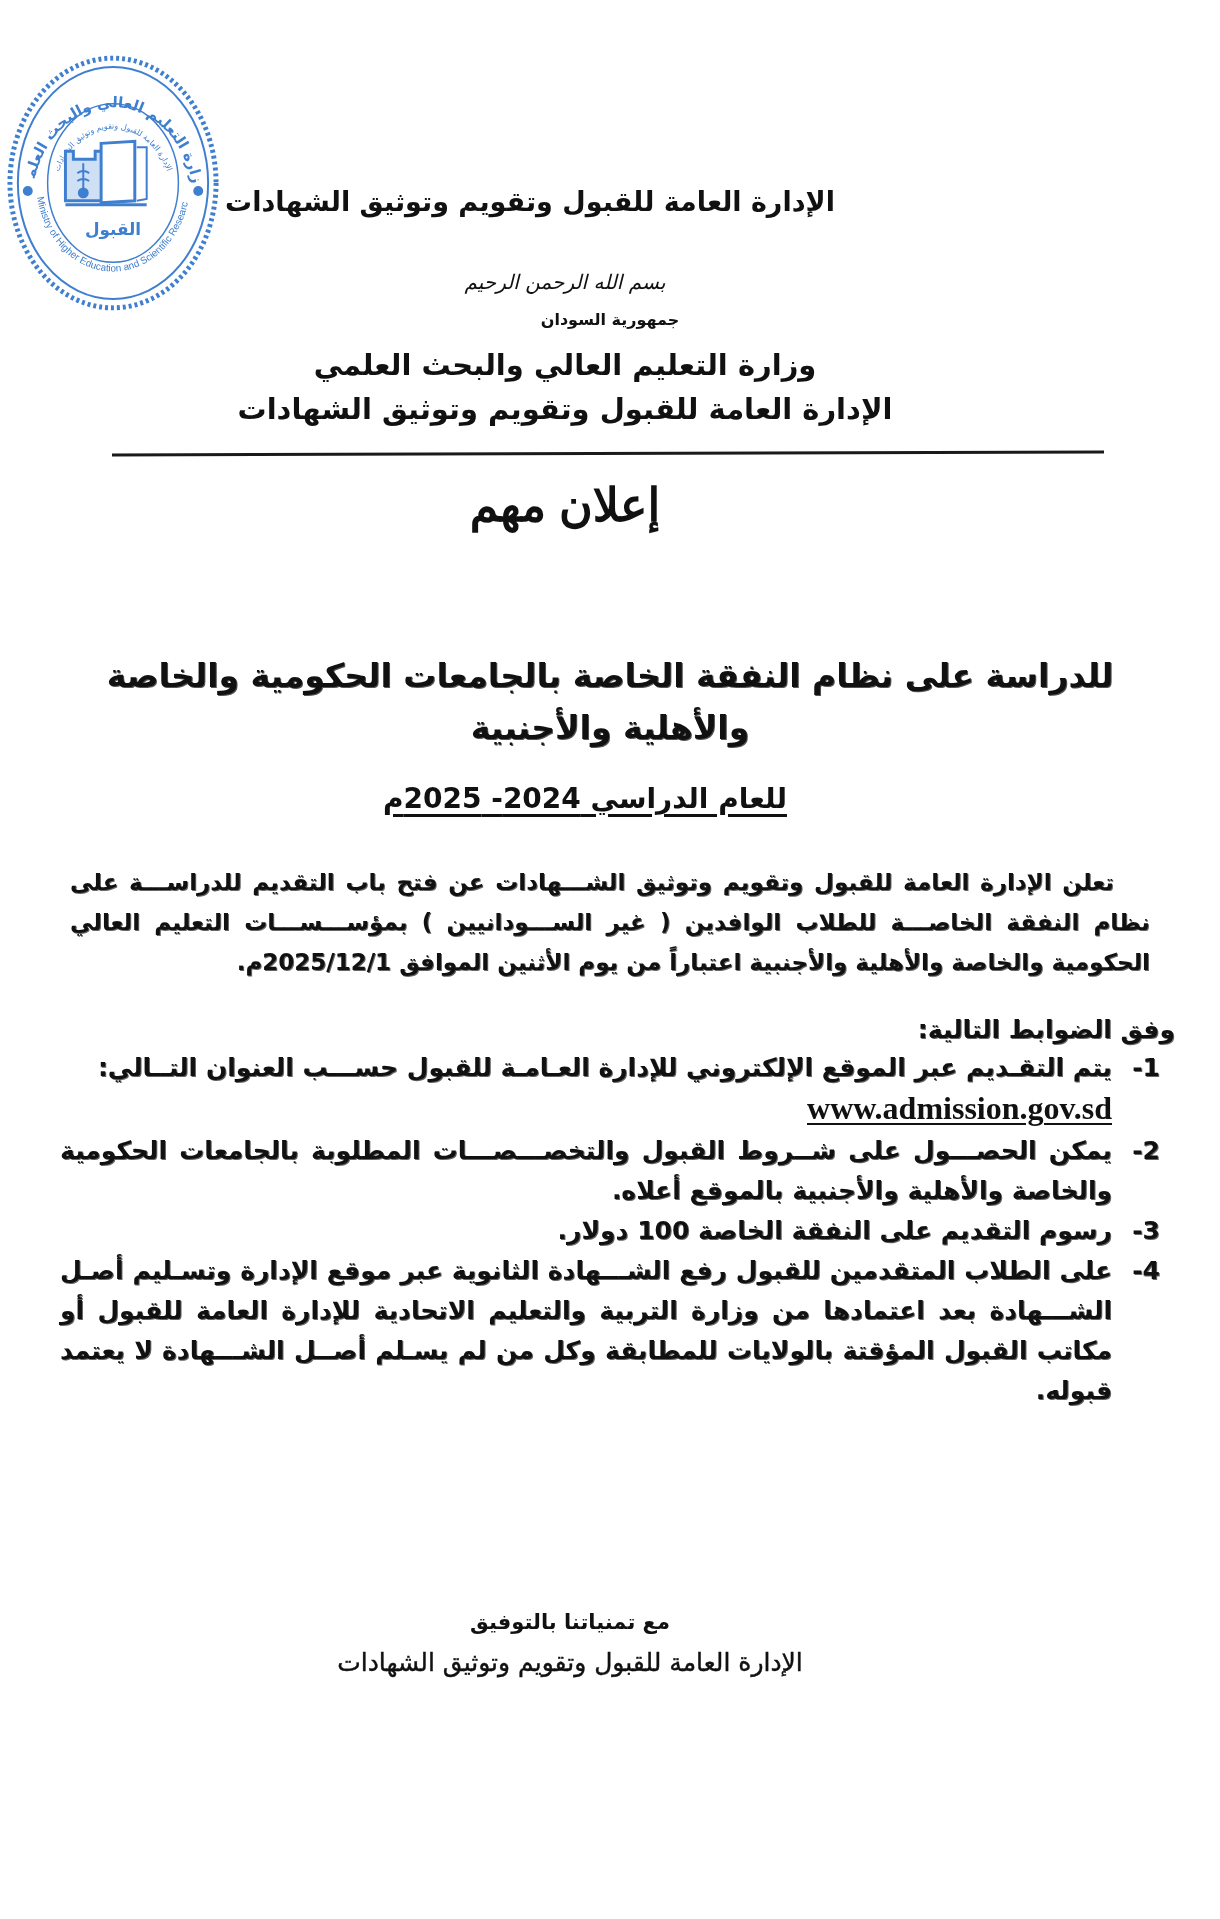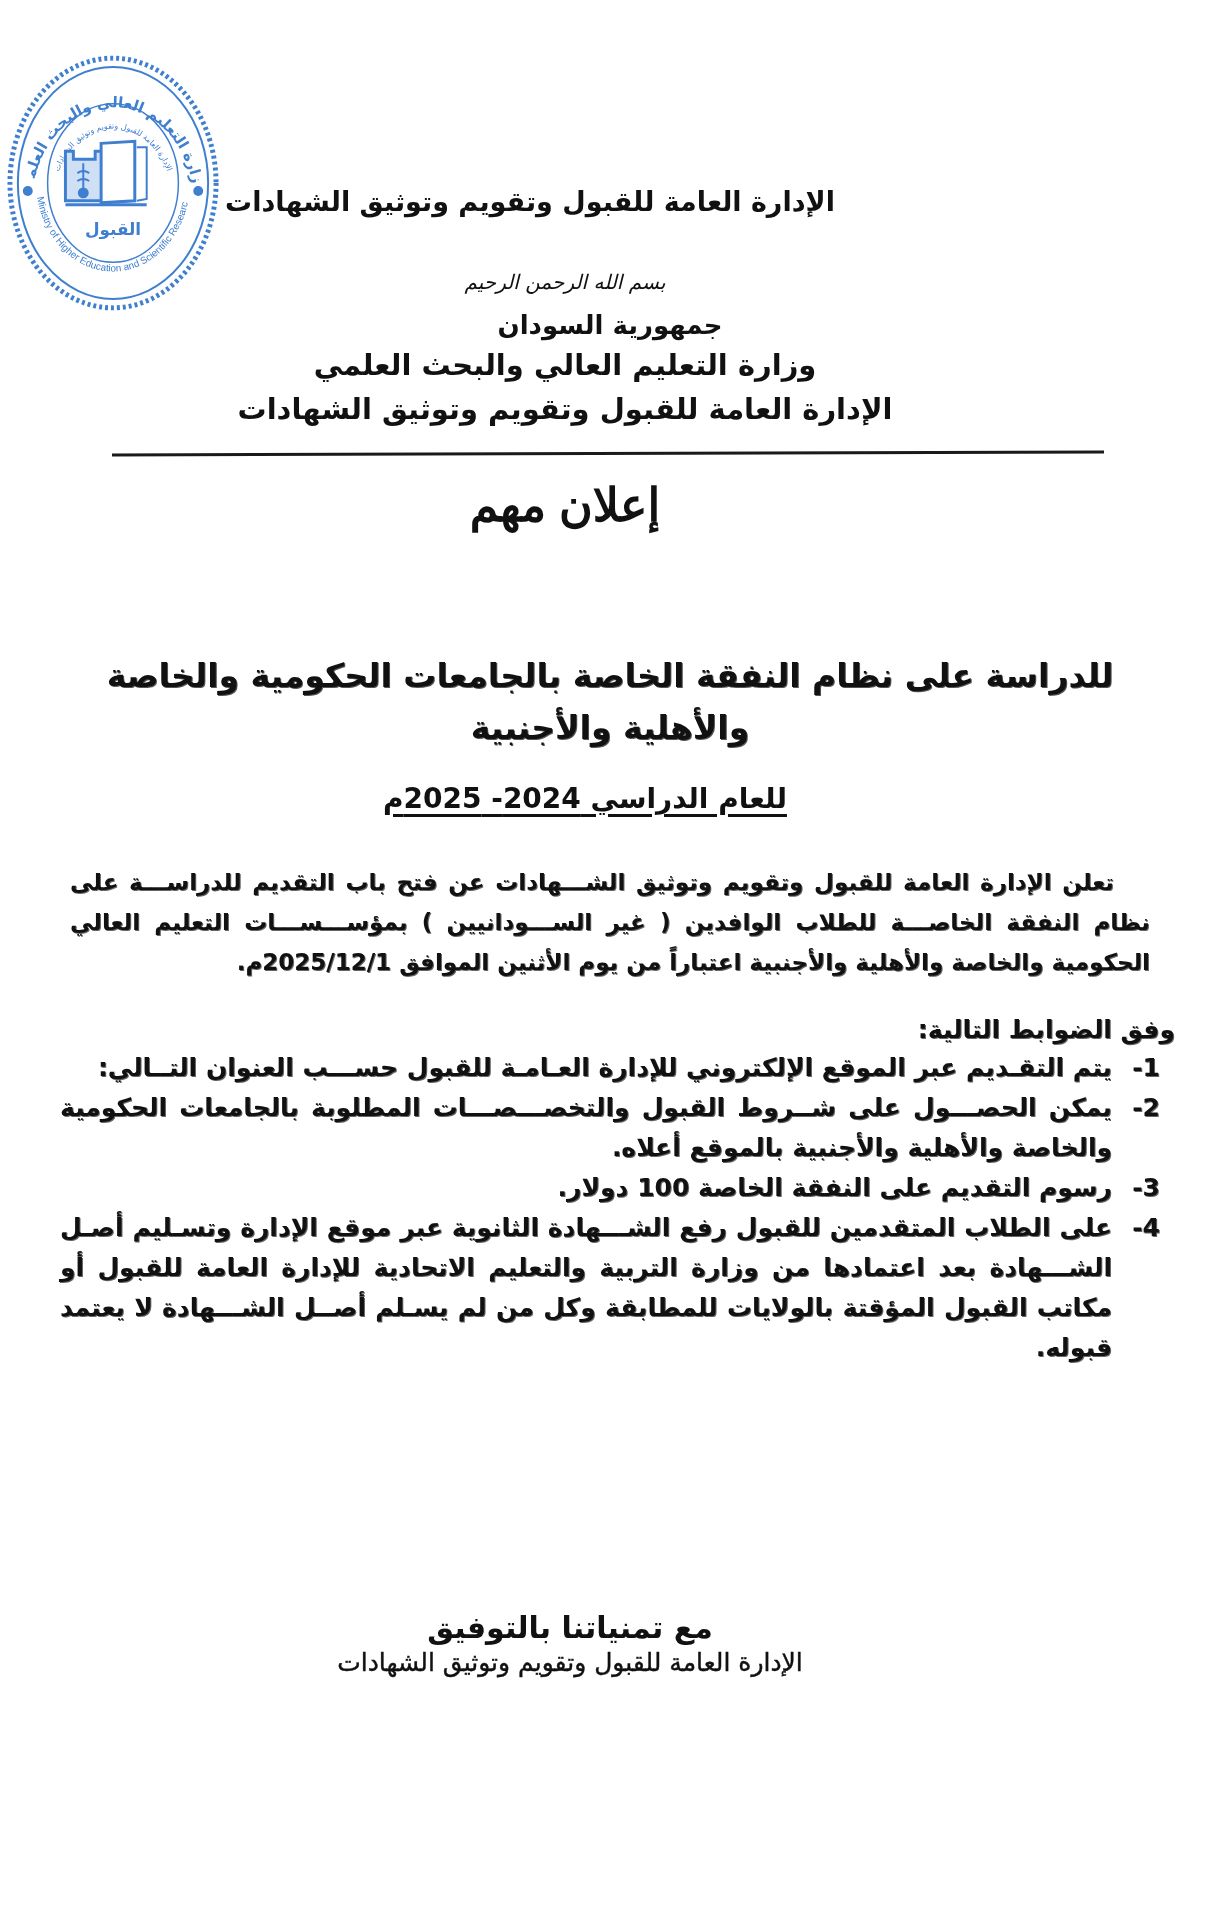--- a/index.html
+++ b/index.html
@@ -48,21 +48,21 @@
       font-family: "DejaVu Serif", serif;
       font-size: 20px;
       font-style: italic;
       font-weight: normal;
       padding-right: 90px;
       box-sizing: border-box;
       letter-spacing: -1px;
     }
     .republic {
       top: 310px;
-      font-size: 26px;
+      font-size: 16px;
       box-sizing: border-box;
     }
     .ministry {
       top: 348px;
       font-size: 29px;
       padding-right: 90px;
       box-sizing: border-box;
     }
     .dept-2 {
       top: 392px;
@@ -181,21 +181,21 @@
       color: #111;
       direction: ltr;
       unicode-bidi: isolate;
       display: inline-block;
       text-shadow: none;
     }
 
     
     .closing-1 {
       top: 1610px;
-      font-size: 30px;
+      font-size: 21px;
       padding-right: 80px;
       box-sizing: border-box;
     }
     .closing-2 {
       top: 1648px;
       font-size: 25px;
       padding-right: 80px;
       box-sizing: border-box;
       font-weight: normal;
       -webkit-text-stroke: 0.4px #111;
@@ -256,20 +256,23 @@
     <span>تعلن الإدارة العامة للقبول وتقويم وتوثيق الشـــهادات عن فتح باب التقديم للدراســـة على نظام النفقة الخاصـــة للطلاب الوافدين ( غير الســـودانيين ) بمؤســـســـات التعليم العالي الحكومية والخاصة والأهلية والأجنبية اعتباراً من يوم الأثنين الموافق</span>
     <span class="date">2025/12/1م.</span>
   </div>
   <div class="conditions">وفق الضوابط التالية:</div>
 
   <ol class="rules">
     <li class="rule">
       <span class="rule-num">1-</span>
       <span class="rule-text">
         <span>يتم التقـديم عبر الموقع الإلكتروني للإدارة العـامـة للقبول حســـب العنوان التــالي:</span>
+        <span class="url-line">
+          <a class="url">www.admission.gov.sd</a>
+        </span>
       </span>
     </li>
     <li class="rule">
       <span class="rule-num">2-</span>
       <span class="rule-text">يمكن الحصـــول على شــروط القبول والتخصـــصـــات المطلوبة بالجامعات الحكومية والخاصة والأهلية والأجنبية بالموقع أعلاه.</span>
     </li>
     <li class="rule">
       <span class="rule-num">3-</span>
       <span class="rule-text">رسوم التقديم على النفقة الخاصة 100 دولار.</span>
     </li>

